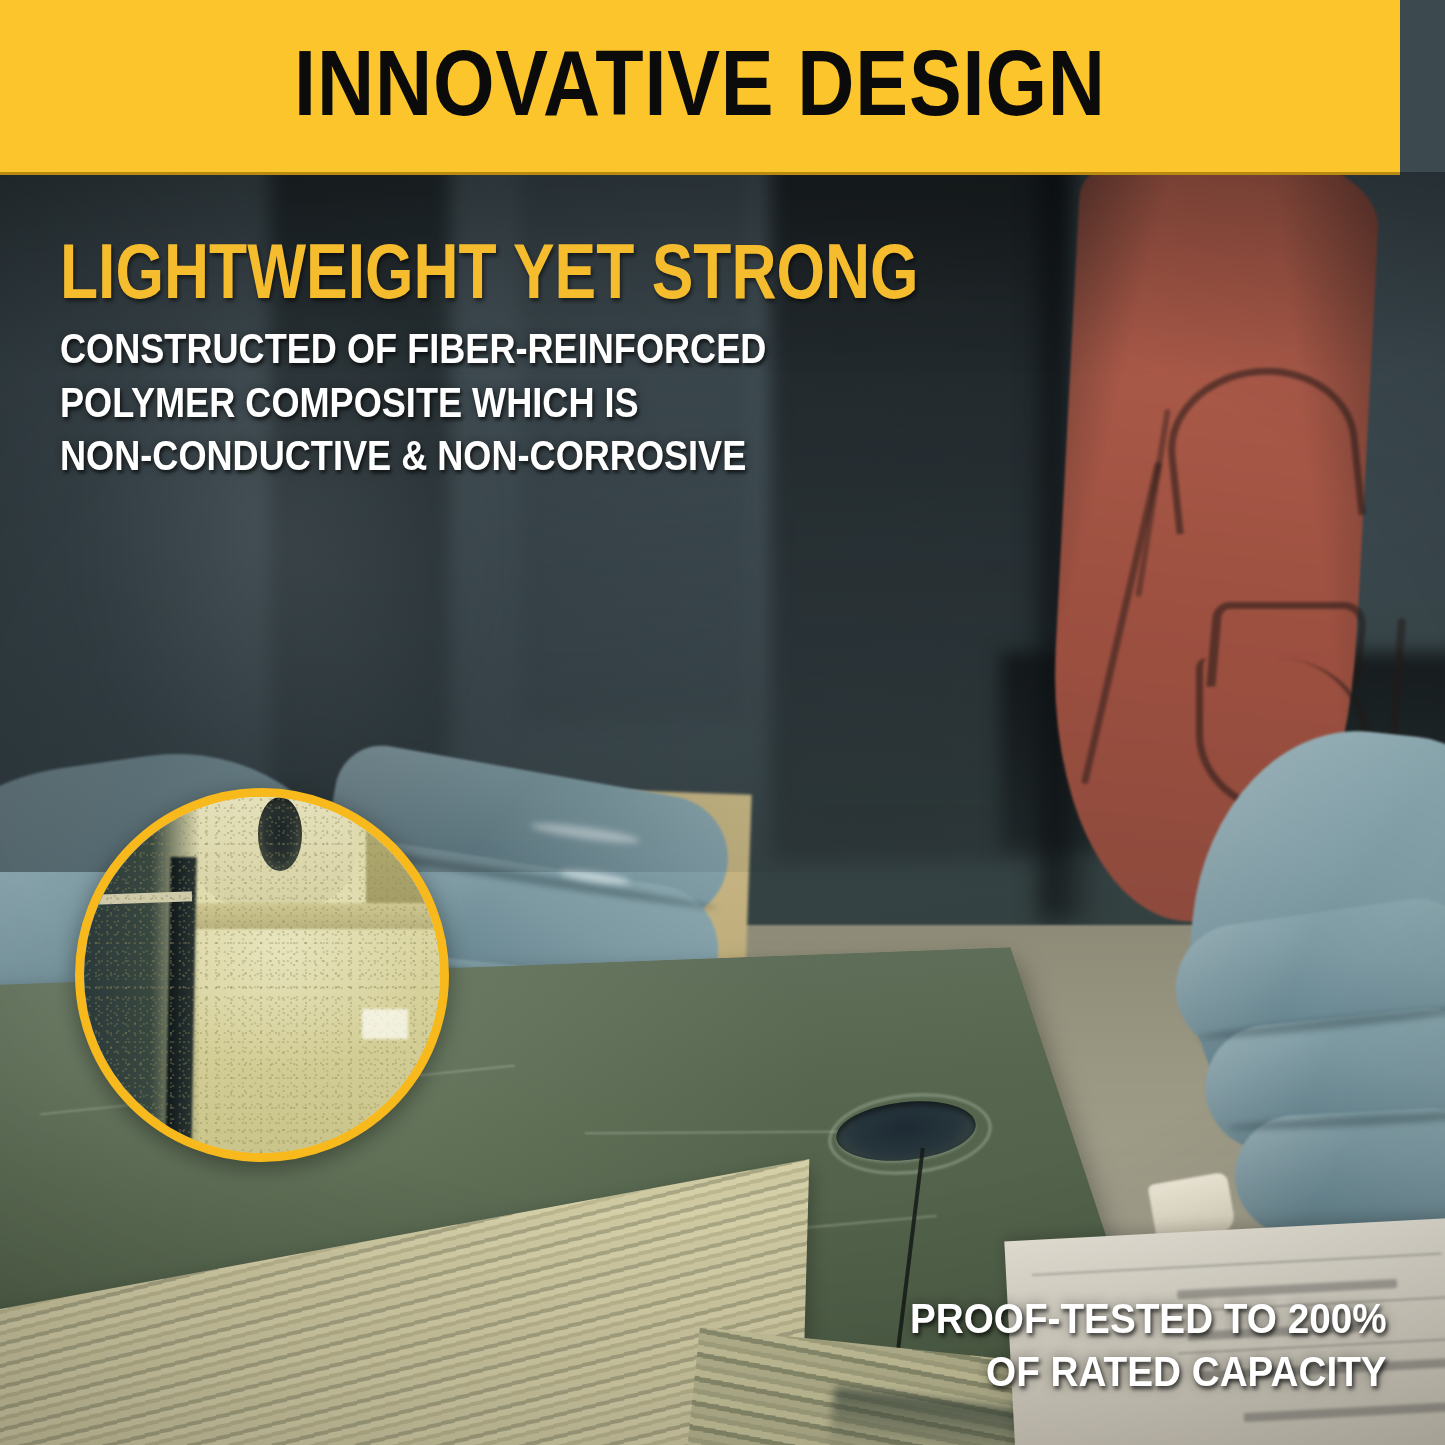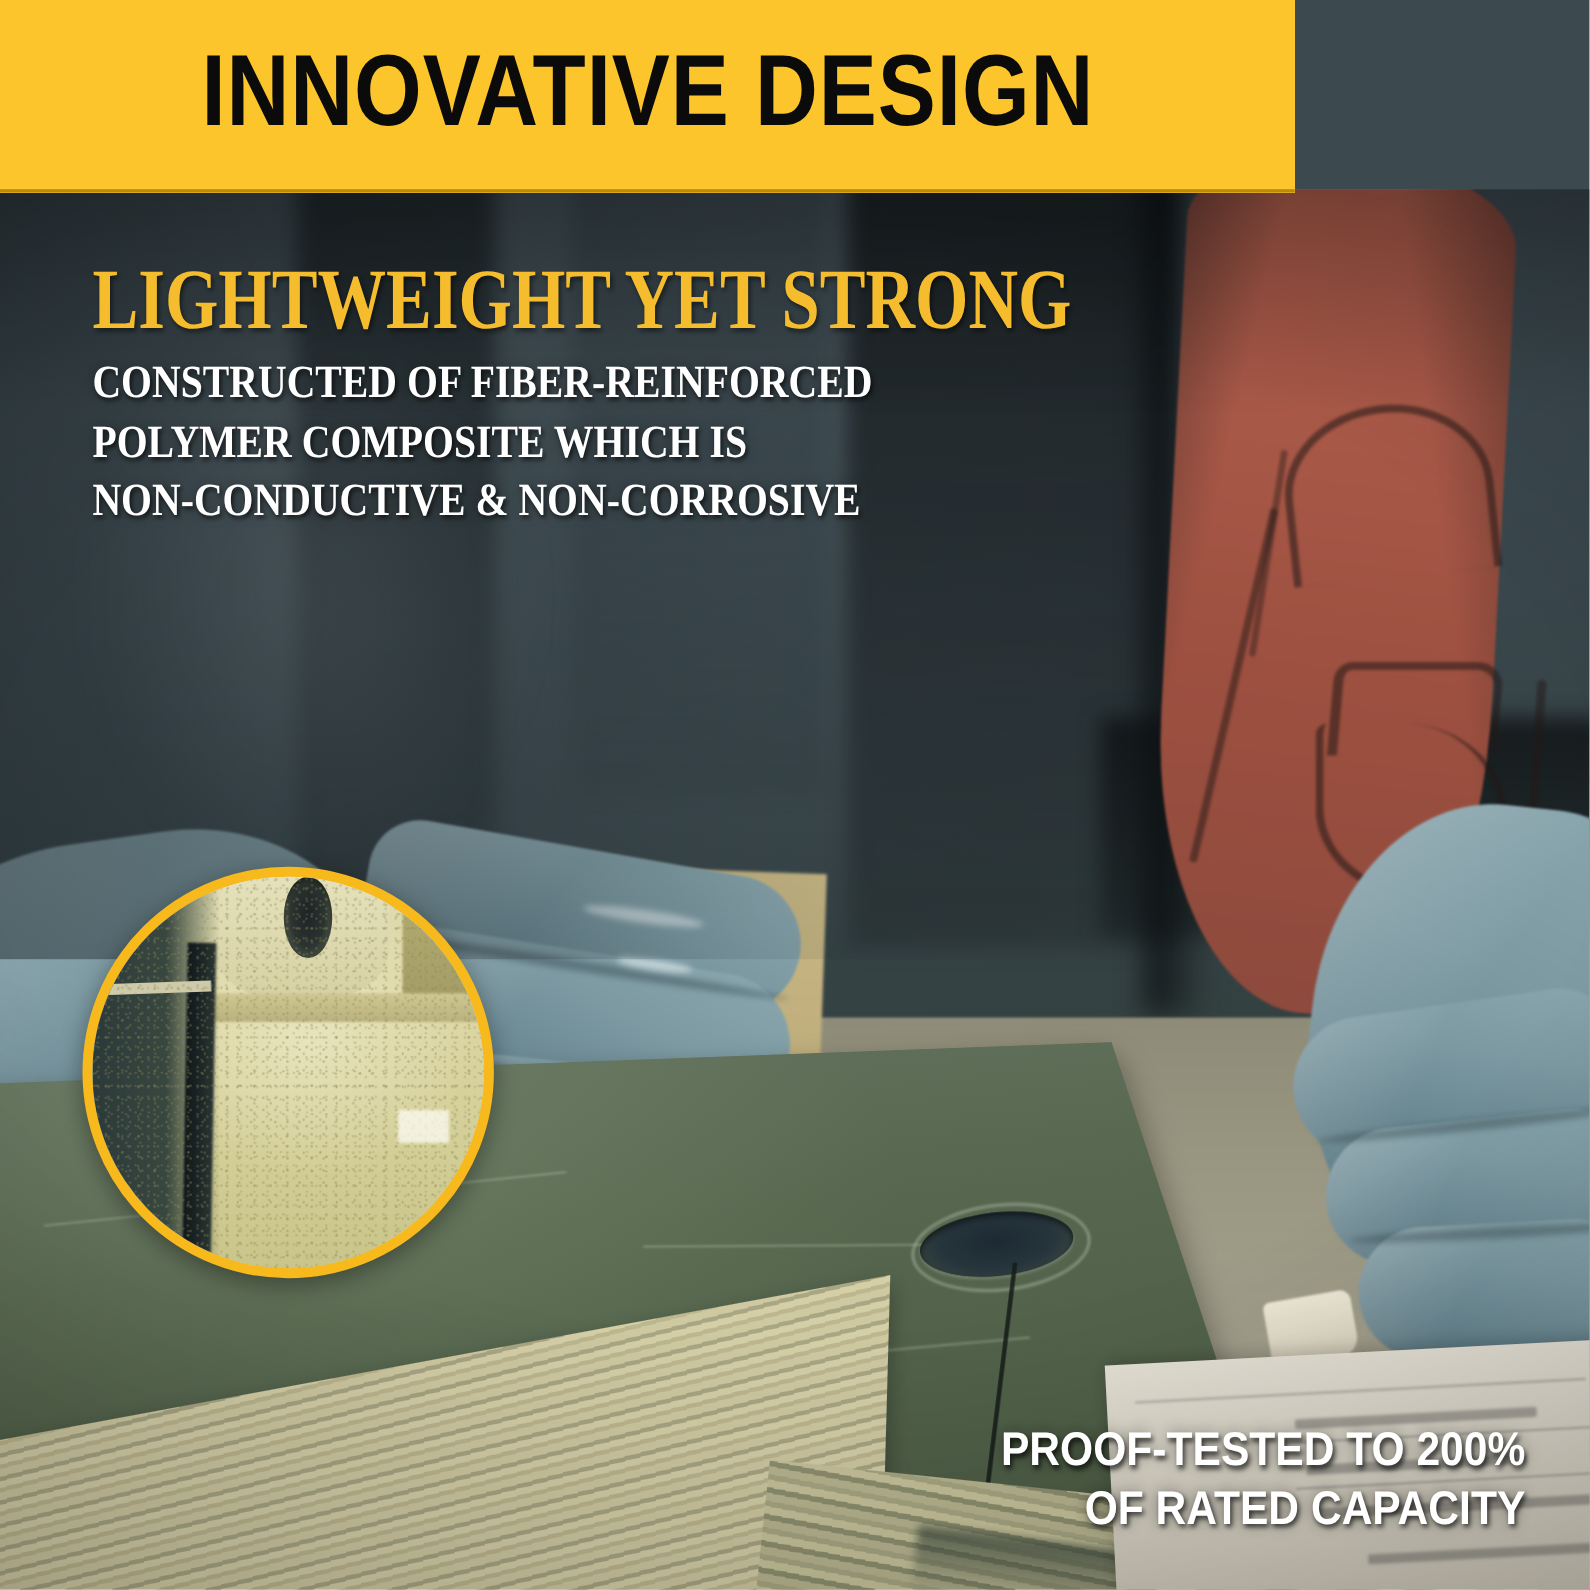--- a/index.html
+++ b/index.html
@@ -340,21 +340,21 @@
     position: absolute;
     left: 0; top: 0; width: 980px; height: 700px;
     background: linear-gradient(90deg, rgba(20,28,32,0.45) 0%, rgba(20,28,32,0.10) 70%, rgba(20,28,32,0) 100%);
     pointer-events: none;
   }
 
   
   .banner {
     position: absolute;
     left: 0; top: 0;
-    width: 1177px; height: 172px;
+    width: 1400px; height: 172px;
     background: #fcc52b;
     border-bottom: 3px solid #b88a12;
     display: flex;
     align-items: center;
     justify-content: center;
   }
   .banner-title {
     color: #0b0b0b;
     font-size: 92px;
     font-weight: 700;
@@ -362,23 +362,22 @@
     line-height: 1;
     transform: scaleX(0.86);
     transform-origin: center;
     white-space: nowrap;
     padding-bottom: 6px;
   }
 
   
   .copy {
     position: absolute;
-    left: 84px; top: 236px;
+    left: 60px; top: 236px;
     width: 1000px;
-    font-family: Liberation Serif, serif;
   }
   .headline {
     color: #f5bd2e;
     font-size: 78px;
     font-weight: 700;
     line-height: 0.92;
     letter-spacing: 0px;
     transform: scaleX(0.80);
     transform-origin: left center;
     white-space: nowrap;

